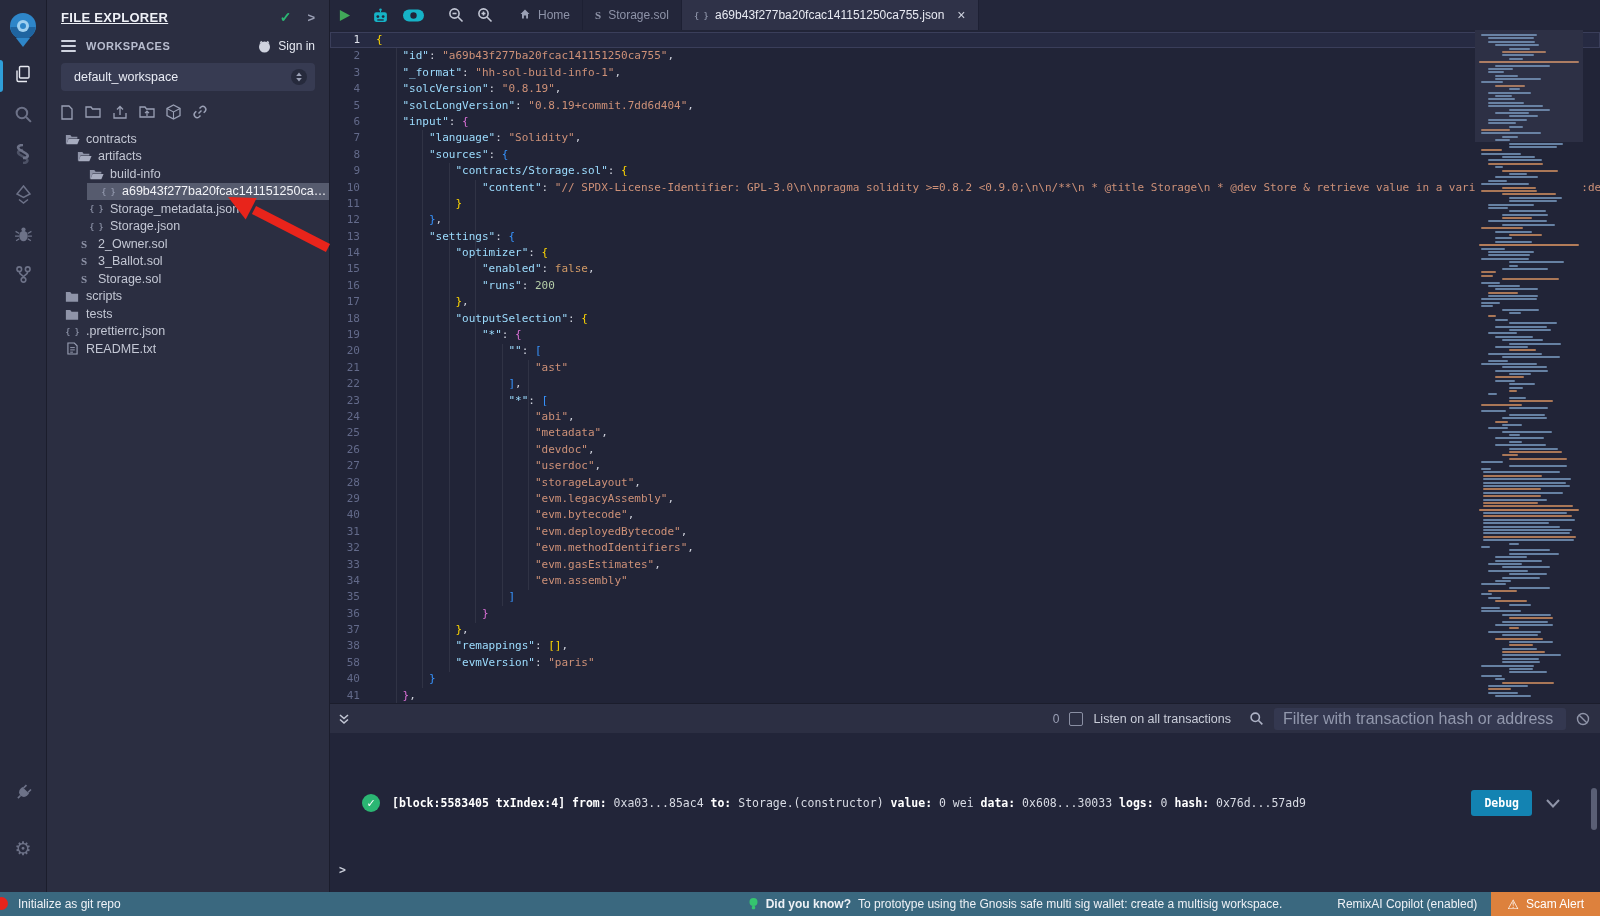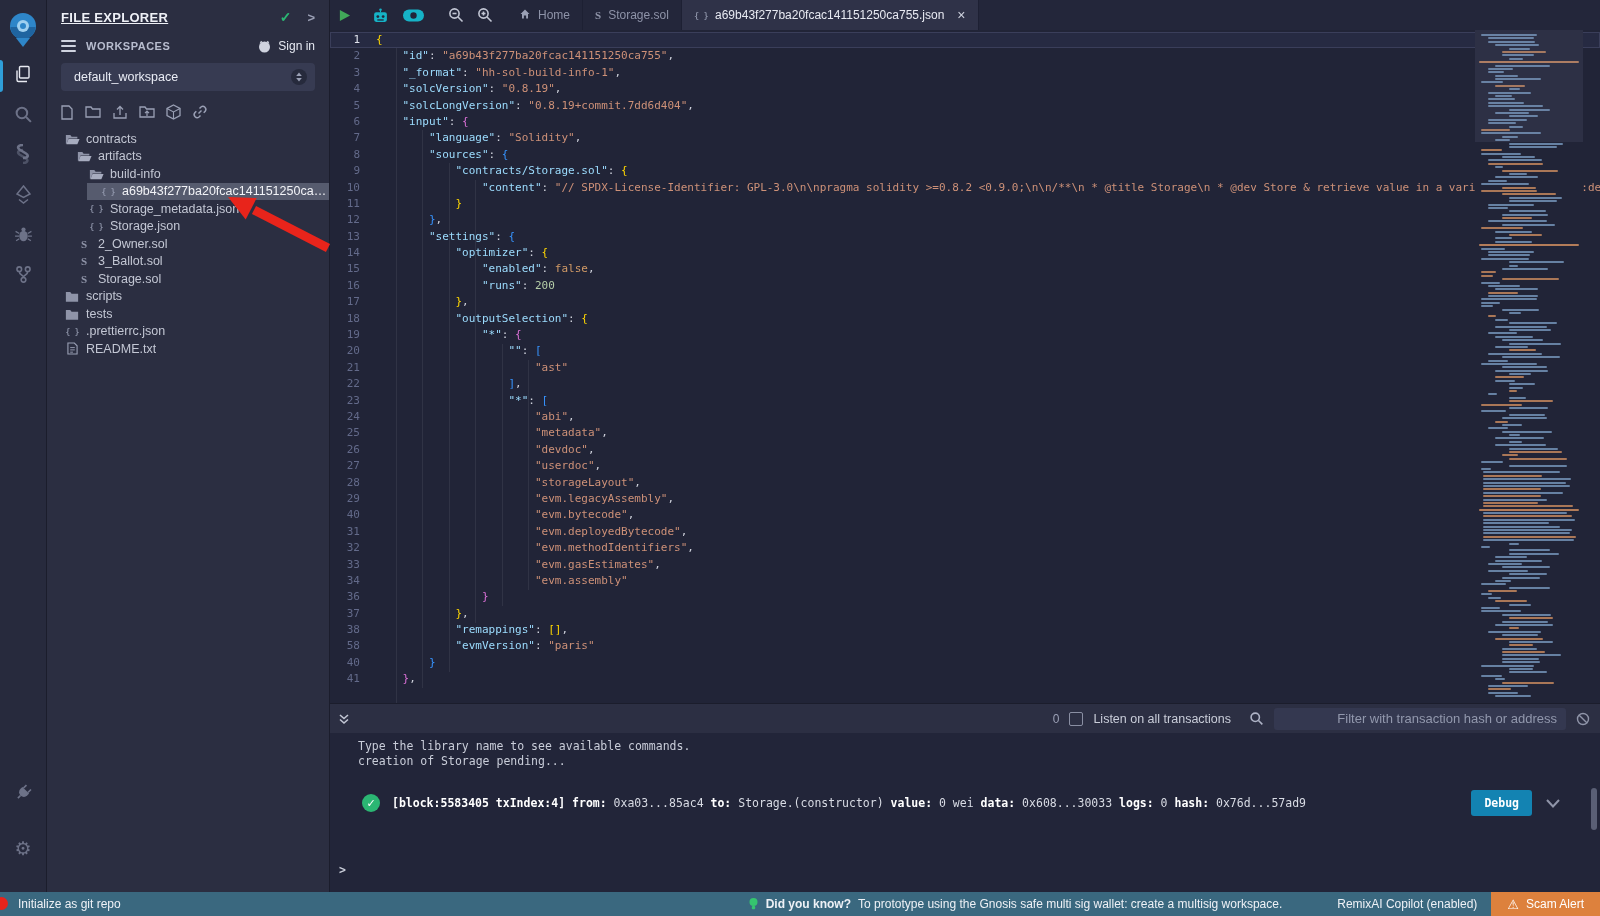--- a/index.html
+++ b/index.html
@@ -69,21 +69,21 @@
   .mm-row{height:2px;margin-bottom:1.4px;border-radius:1px;}
   .mm-slider{position:absolute;left:0;top:0;width:100%;height:112px;background:rgba(130,140,170,0.12);}
 
   
   .term-bar{height:30px;background:#2c2f43;display:flex;align-items:center;flex:none;padding:0 10px 0 8px;gap:10px;
             border-top:1px solid #1b1d2c;}
   .term-count{margin-left:auto;color:#9ba0b5;font-size:12px;}
   .term-check{width:14px;height:14px;border:1px solid #8a8fa3;border-radius:2px;background:transparent;cursor:pointer;}
   .term-listen{color:#c9cdd9;font-size:12.5px;}
   .term-filter{width:292px;height:22px;background:#343850;border:none;border-radius:3px;color:#fef9c3;
-               font-size:13px;padding:0 9px;outline:none;text-align:right;}
+               font-size:16px;padding:0 9px;outline:none;}
   .term-filter::placeholder{color:#9298ad;}
   .terminal{position:relative;flex:1;background:#222539;font-family:"DejaVu Sans Mono",monospace;
             font-size:11.5px;line-height:15px;color:#c9cdd9;}
   .term-lines{padding:6px 0 0 28px;}
   .tx-row{position:absolute;left:32px;top:57px;right:40px;display:flex;align-items:center;gap:12px;}
   .tx-check{width:18px;height:18px;border-radius:50%;background:#2bb673;color:#fff;display:flex;align-items:center;
             justify-content:center;font-size:11px;flex:none;font-family:"Liberation Sans",sans-serif;}
   .tx-text{white-space:nowrap;overflow:hidden;color:#d8dbe4;}
   .tx-text b{color:#ffffff;}
   .tx-actions{margin-left:auto;display:flex;align-items:center;gap:14px;flex:none;}
@@ -450,20 +450,21 @@
             <div class="cl"><span class="ln">25</span><span class="ct"><span class="tk-w">                        </span><span class="tk-s">"metadata"</span><span class="tk-p">,</span></span></div>
             <div class="cl"><span class="ln">26</span><span class="ct"><span class="tk-w">                        </span><span class="tk-s">"devdoc"</span><span class="tk-p">,</span></span></div>
             <div class="cl"><span class="ln">27</span><span class="ct"><span class="tk-w">                        </span><span class="tk-s">"userdoc"</span><span class="tk-p">,</span></span></div>
             <div class="cl"><span class="ln">28</span><span class="ct"><span class="tk-w">                        </span><span class="tk-s">"storageLayout"</span><span class="tk-p">,</span></span></div>
             <div class="cl"><span class="ln">29</span><span class="ct"><span class="tk-w">                        </span><span class="tk-s">"evm.legacyAssembly"</span><span class="tk-p">,</span></span></div>
             <div class="cl"><span class="ln">40</span><span class="ct"><span class="tk-w">                        </span><span class="tk-s">"evm.bytecode"</span><span class="tk-p">,</span></span></div>
             <div class="cl"><span class="ln">31</span><span class="ct"><span class="tk-w">                        </span><span class="tk-s">"evm.deployedBytecode"</span><span class="tk-p">,</span></span></div>
             <div class="cl"><span class="ln">32</span><span class="ct"><span class="tk-w">                        </span><span class="tk-s">"evm.methodIdentifiers"</span><span class="tk-p">,</span></span></div>
             <div class="cl"><span class="ln">33</span><span class="ct"><span class="tk-w">                        </span><span class="tk-s">"evm.gasEstimates"</span><span class="tk-p">,</span></span></div>
             <div class="cl"><span class="ln">34</span><span class="ct"><span class="tk-w">                        </span><span class="tk-s">"evm.assembly"</span></span></div>
+            <div class="cl"><span class="ln">35</span><span class="ct"><span class="tk-w">                    </span><span class="tk-b3">]</span></span></div>
             <div class="cl"><span class="ln">36</span><span class="ct"><span class="tk-w">                </span><span class="tk-b2">}</span></span></div>
             <div class="cl"><span class="ln">37</span><span class="ct"><span class="tk-w">            </span><span class="tk-b1">}</span><span class="tk-p">,</span></span></div>
             <div class="cl"><span class="ln">38</span><span class="ct"><span class="tk-w">            </span><span class="tk-k">"remappings"</span><span class="tk-p">: </span><span class="tk-b1">[]</span><span class="tk-p">,</span></span></div>
             <div class="cl"><span class="ln">58</span><span class="ct"><span class="tk-w">            </span><span class="tk-k">"evmVersion"</span><span class="tk-p">: </span><span class="tk-s">"paris"</span></span></div>
             <div class="cl"><span class="ln">40</span><span class="ct"><span class="tk-w">        </span><span class="tk-b3">}</span></span></div>
             <div class="cl"><span class="ln">41</span><span class="ct"><span class="tk-w">    </span><span class="tk-b2">}</span><span class="tk-p">,</span></span></div>
           </div>
         <div class="minimap">
           <div>
               <div class="mm-row" style="margin-left: 6px; width: 55.8798px; background: rgba(125, 160, 200, 0.75);"></div>
@@ -685,24 +686,20 @@
         <input class="term-filter" placeholder="Filter with transaction hash or address" style="">
         <span class="tb-btn">
           <svg width="14" height="14" viewBox="0 0 14 14" fill="none" stroke="#8f94a8" stroke-width="1.4">
             <circle cx="7" cy="7" r="5.5"></circle>
               <path d="M3.2 3.2 L10.8 10.8"></path>
           </svg>
         </span>
       </div>
 
       <div class="terminal">
-        <div class="term-lines">
-            <div>Type the library name to see available commands.</div>
-            <div>creation of Storage pending...</div>
-          </div>
         <div class="tx-row">
           <span class="tx-check">✓</span>
           <span class="tx-text"><b>[block:5583405 txIndex:4]</b><span>  </span><b>from:</b><span> 0xa03...85ac4 </span><b>to:</b><span> Storage.(constructor) </span><b>value:</b><span> 0 wei </span><b>data:</b><span> 0x608...30033 </span><b>logs:</b><span> 0 </span><b>hash:</b><span> 0x76d...57ad9</span></span>
           <span class="tx-actions">
             <button class="debug-btn">Debug</button>
             <svg width="14" height="9" viewBox="0 0 14 9" fill="none" stroke="#8f94a8" stroke-width="2">
               <path d="M1 1 L7 7.5 13 1"></path>
             </svg>
           </span>
         </div>

